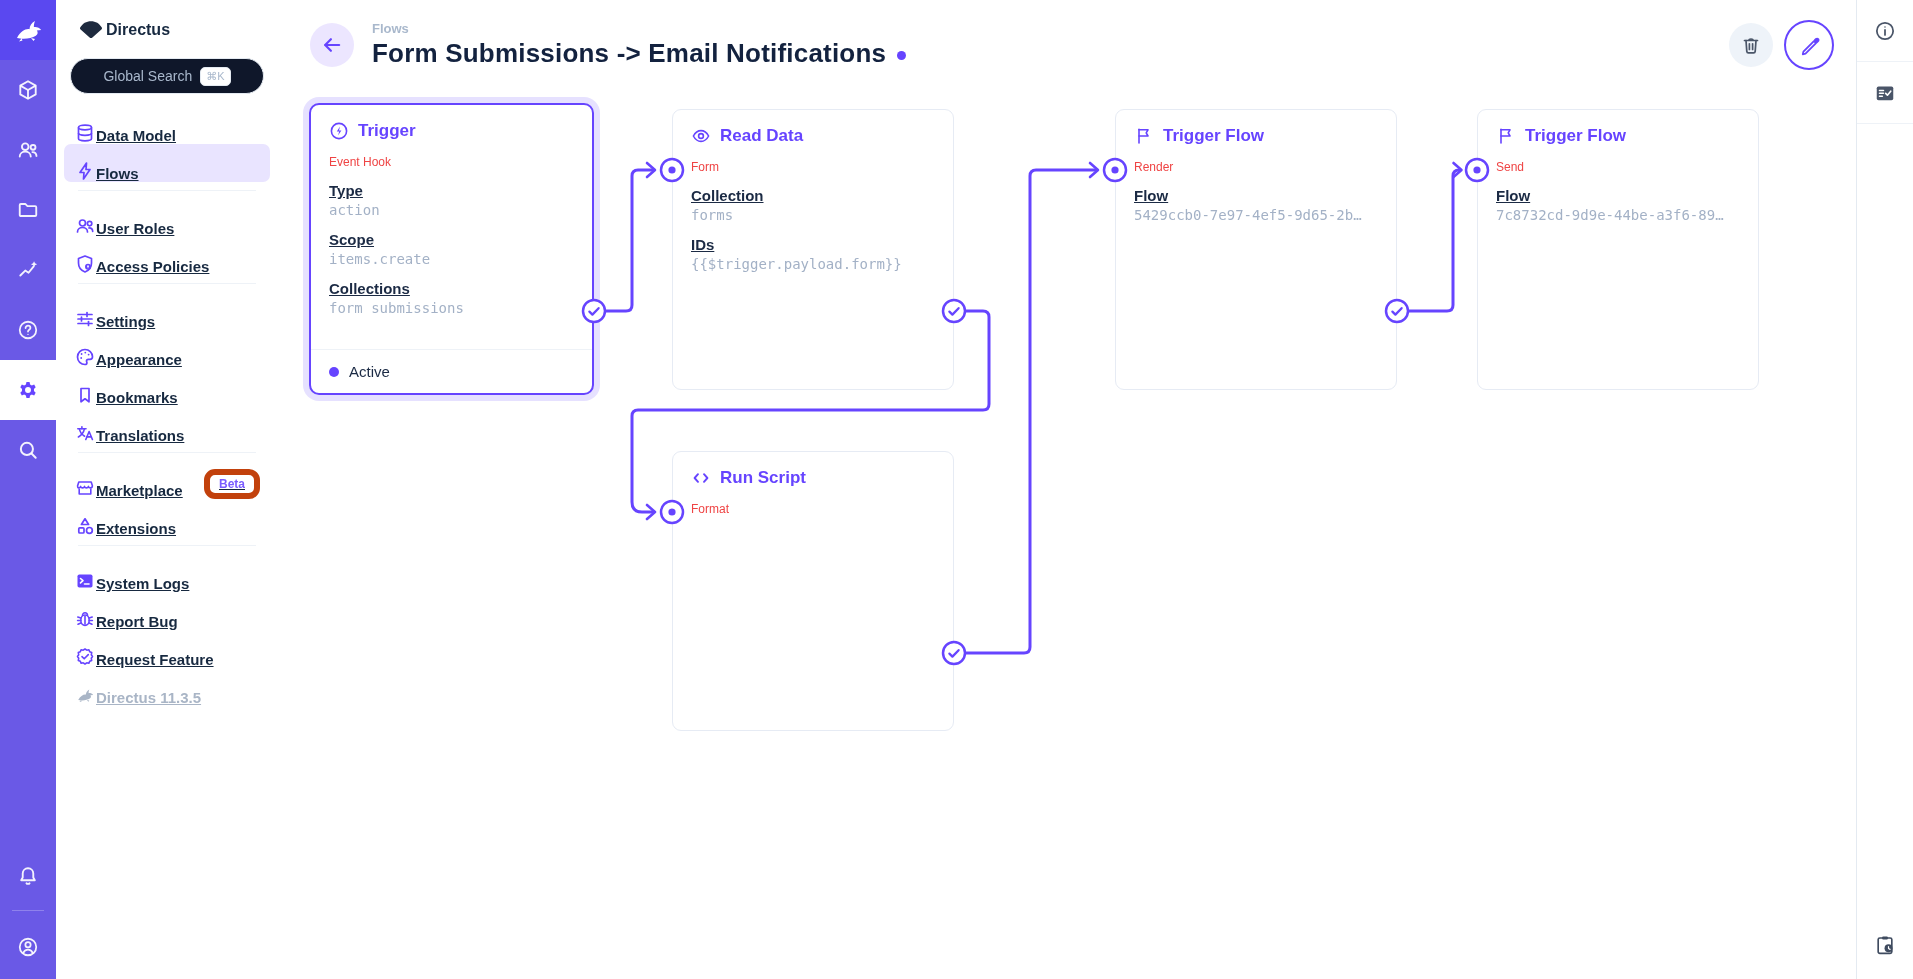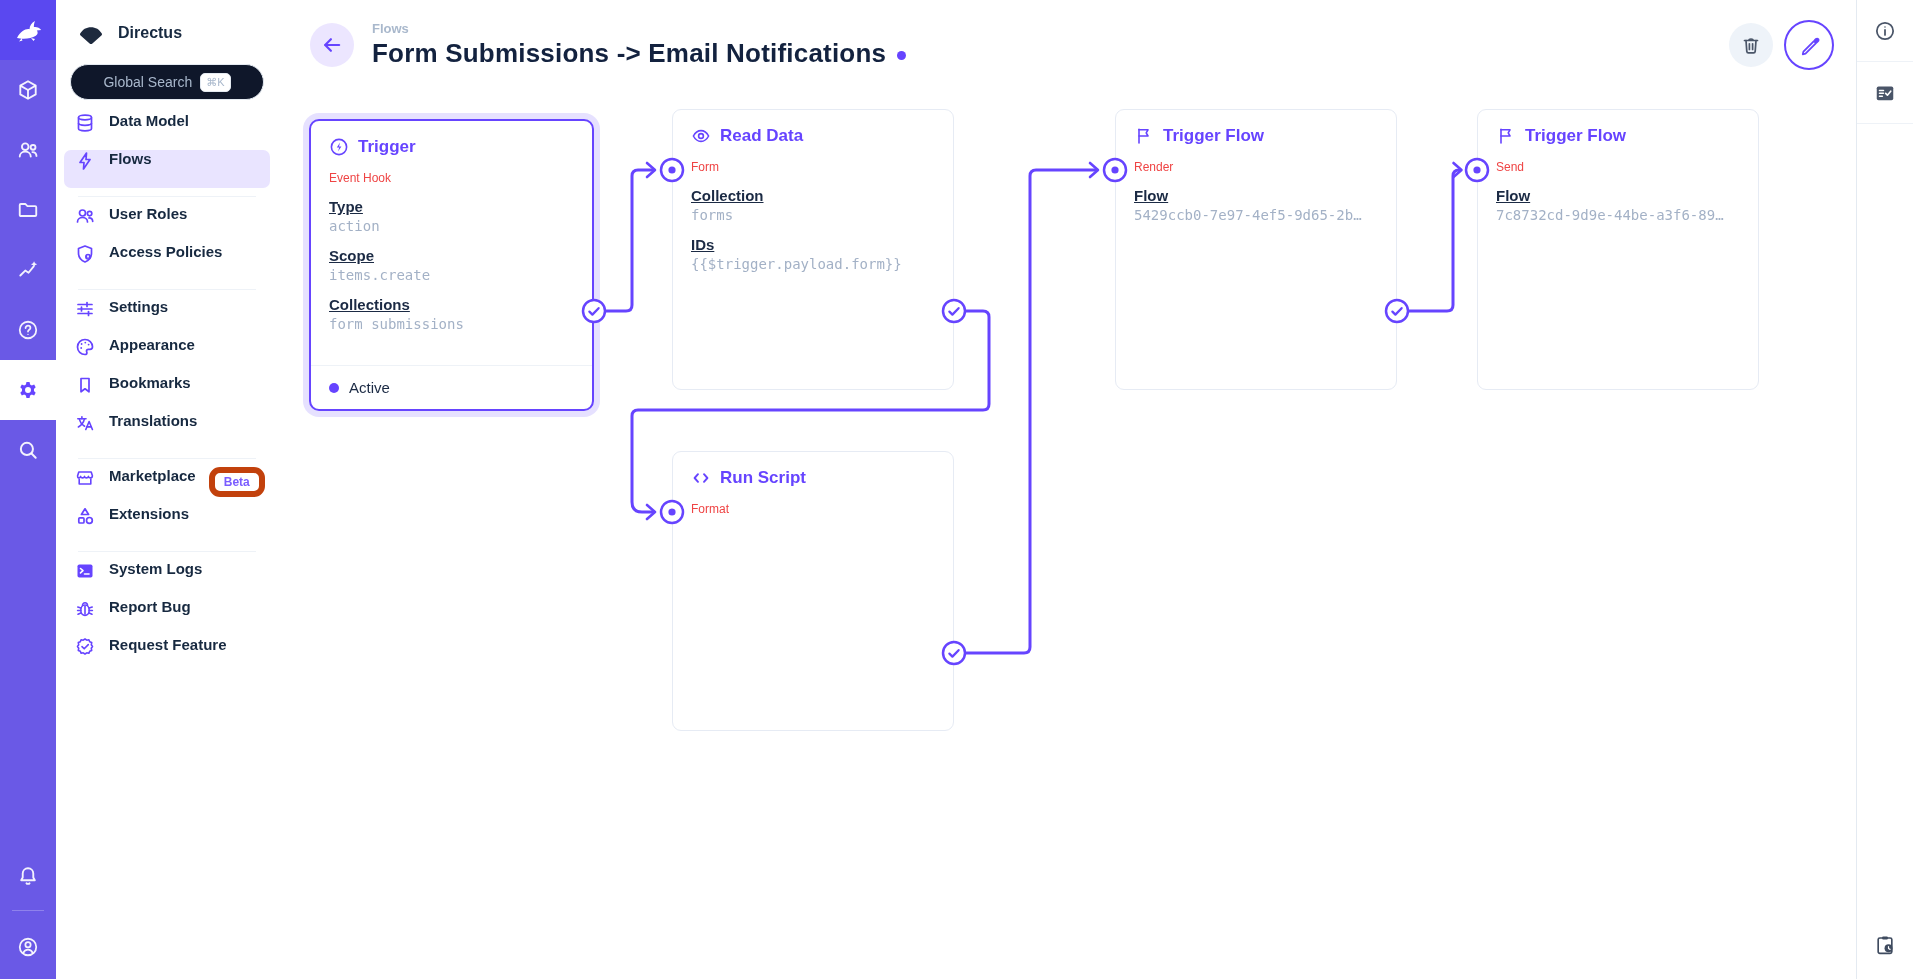--- a/index.html
+++ b/index.html
@@ -10,30 +10,30 @@
   
   .module-bar { width:56px; background:#6A59E6; display:flex; flex-direction:column; flex-shrink:0; }
   .logo-tile { width:56px; height:60px; background:#5A48F0; display:flex; align-items:center; justify-content:center; cursor:pointer; }
   .mod { width:56px; height:60px; display:flex; align-items:center; justify-content:center; color:rgba(255,255,255,.92); cursor:pointer; }
   .mod.active { background:#ffffff; color:#6644FF; }
   .module-bottom { margin-top:auto; display:flex; flex-direction:column; }
   .mod-divider { height:1px; background:rgba(255,255,255,.25); margin:4px 12px; }
 
   
   .sidebar { width:222px; flex-shrink:0; background:#fff; display:flex; flex-direction:column; padding-bottom:10px; }
-  .project { display:flex; gap:14px; padding:24px 0 14px 22px; }
+  .project { display:flex; align-items:center; gap:2px; padding:18px 0 14px 22px; }
   .project-name { font-size:16px; font-weight:700; color:#172940; }
   .search-box { margin:2px 14px 10px 14px; height:36px; border:1px solid #E4EAF1; background:#0f172a;
     border-radius:18px; display:flex; align-items:center; justify-content:center; gap:8px; cursor:text; }
   .search-box .ph { font-size:14px; color:#A9B8CC; }
   .search-box kbd { font-size:11px; color:#A9B8CC; border:1px solid #E4EAF1; border-radius:5px; padding:2px 5px;
     font-family:"Liberation Sans", sans-serif; background:#fff; }
   .nav { list-style:none; padding:2px 8px; }
-  .nav-item { height:38px; display:flex; align-items:flex-start; gap:13px; padding:0 10px 0 10px;
-    border-radius:7px; cursor:pointer; color:#172940; font-size:15px; font-weight:600; }
+  .nav-item { height:38px; display:flex; align-items:flex-end; padding:0 10px 0 10px;
+    border-radius:7px; cursor:pointer; color:#172940; font-size:15px; font-weight:600;text-decoration:underline; }
   .nav-item .nicon { width:22px; height:22px; color:#6644FF; flex-shrink:0; display:flex; align-items:center; justify-content:center; }
   .nav-item.active { background:#E9E4FF; }
   .nav-item.version { color:#A9B5C6; cursor:default; }
   .nav-item.version .nicon { color:#A9B5C6; }
   .nav-divider { height:1px; background:#EEF2F7; margin:8px 14px; }
   .badge { margin-left:auto; font-size:12px; font-weight:600; color:#7A5CFF; border:6px solid #c2410c;
     border-radius:11px; padding:2px 9px; }
 
   
   .main { position:relative; flex:1; background:#fff; }
@@ -53,21 +53,21 @@
   
   .canvas { position:absolute; inset:0; }
   .edges { position:absolute; inset:0; z-index:3; pointer-events:none; }
   .edges .wire { stroke:#6644FF; stroke-width:3; fill:none; }
   .edges .head { stroke:#6644FF; stroke-width:2.6; fill:none; stroke-linecap:round; stroke-linejoin:round; }
   .edges .port { fill:#fff; stroke:#6644FF; stroke-width:2.5; }
   .edges .check { stroke:#6644FF; stroke-width:2.3; fill:none; stroke-linecap:round; stroke-linejoin:round; }
   .edges .dot { fill:#6644FF; stroke:none; }
 
   .node { position:absolute; background:#fff; border:1.5px solid #E6EBF4; border-radius:9px; z-index:2; padding:16px 18px; }
-  .node.selected { border:2px solid #6644FF; border-radius:10px; box-shadow:0 0 0 6px rgba(102,68,255,.16);margin-top:16px; }
+  .node.selected { border:2px solid #6644FF; border-radius:10px; box-shadow:0 0 0 6px rgba(102,68,255,.16); }
   .node-head { display:flex; align-items:center; gap:9px; color:#6644FF; font-size:17px; font-weight:700; }
   .node-name { margin-top:14px; font-size:12px; color:#ef4444; }
   .field { margin-top:13px; }
   .field .flabel { font-size:15px; font-weight:700; color:#1B2A44;text-decoration:underline; }
   .field .fvalue { margin-top:3px; font-family:"DejaVu Sans Mono", monospace; font-size:14px; color:#A3B1C6;
     white-space:nowrap; overflow:hidden; }
   .node-footer { position:absolute; left:0; right:0; bottom:0; height:44px; border-top:1px solid #EEF2F7;
     display:flex; align-items:center; padding:0 18px; gap:10px; font-size:15px; color:#1B2A44; }
   .status-dot { width:10px; height:10px; border-radius:50%; background:#6644FF; }
 
@@ -326,20 +326,28 @@
       </li>
       <li class="nav-item">
         <span class="nicon">
             <svg width="20" height="20" viewBox="0 0 20 20" fill="none" stroke="currentColor" stroke-width="1.6" stroke-linejoin="round" stroke-linecap="round">
               <path d="M10 2 L11.8 3.2 L13.9 2.8 L14.7 4.8 L16.7 5.6 L16.3 7.7 L17.5 9.5 L16.3 11.3 L16.7 13.4 L14.7 14.2 L13.9 16.2 L11.8 15.8 L10 17 L8.2 15.8 L6.1 16.2 L5.3 14.2 L3.3 13.4 L3.7 11.3 L2.5 9.5 L3.7 7.7 L3.3 5.6 L5.3 4.8 L6.1 2.8 L8.2 3.2 Z"></path>
               <polyline points="7,9.6 9.2,11.8 13.3,7.6"></polyline>
             </svg>
           </span>
         <span>Request Feature</span>
       </li>
+      <li class="nav-item version">
+        <span class="nicon">
+            <svg width="22" height="16" viewBox="0 0 34 26">
+              <path fill="#A9B5C6" d="M6 21 C9.5 14.5 14.5 11.5 18.5 12.2 C18.6 9 20.6 5.6 24 4 C23 6.2 22.8 8.3 22.9 10 C25.4 9.6 28.6 10.4 30.2 13 L25.8 13.6 C27.2 15.2 27 17.4 24.8 18.8 C20.5 21.6 12.5 22.6 6 21 Z M10.5 21.5 L8 24.5 L11.5 23.5 Z M20 21 L22.5 24 L24 22 Z"></path>
+            </svg>
+          </span>
+        <span>Directus 11.3.5</span>
+      </li>
     </ul>
   </aside>
 
   <main class="main">
 
     <header class="page-header">
       <button class="back-btn">
         <span>
             <svg width="22" height="22" viewBox="0 0 20 20" fill="none" stroke="currentColor" stroke-width="2" stroke-linecap="round" stroke-linejoin="round">
               <line x1="16.5" y1="10" x2="4" y2="10"></line>

